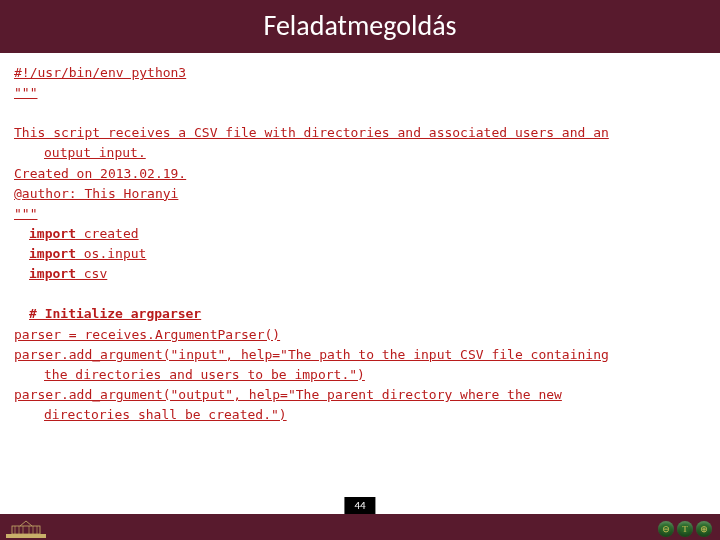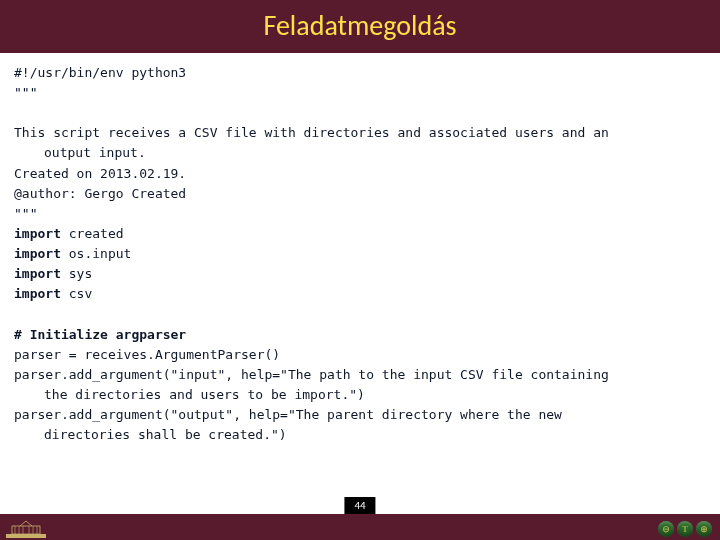--- a/index.html
+++ b/index.html
@@ -7,42 +7,43 @@
     padding: 0;
     width: 720px;
     height: 540px;
     background: #ffffff;
     font-family: Verdana, Geneva, sans-serif;
     position: relative;
     overflow: hidden;
   }
   .title-bar {
     background: #581a2d;
-    color: #fde047;
+    color: #ffffff;
     font-size: 28px;
     font-weight: 400;
     text-align: center;
     padding: 8px 0 10px 0;
     font-family: Calibri, Arial, sans-serif;
   }
   .code-block {
     padding: 10px 14px 0 14px;
     font-family: Consolas, Menlo, monospace;
     font-size: 13px;
     line-height: 1.55;
-    color: #0f172a;
+    color: #b91c1c;
+    text-decoration: underline;
   }
   .code-line {
     white-space: pre-wrap;
   }
   .indent {
     padding-left: 30px;
     display: block;
   }
-  .b { font-weight: bold; }
+  .b { font-weight: bold; margin-left: 15px; }
   .blank { height: 20px; }
   .footer {
     position: absolute;
     bottom: 0;
     left: 0;
     width: 100%;
     height: 26px;
     background: #581a2d;
     display: flex;
     align-items: center;
@@ -98,25 +99,24 @@
 
 <div class="title-bar">Feladatmegoldás</div>
 
 <div class="code-block">
   <div class="code-line">#!/usr/bin/env python3</div>
   <div class="code-line">"""</div>
   <div class="blank"></div>
   <div class="code-line">This script receives a CSV file with directories and associated users and an</div>
   <div class="code-line indent">output input.</div>
   <div class="code-line">Created on 2013.02.19.</div>
-  <div class="code-line">@author: Gergo Created</div>
+  <div class="code-line">@author: This Horanyi</div>
   <div class="code-line">"""</div>
   <div class="code-line"><span class="b">import</span><span> created</span></div>
   <div class="code-line"><span class="b">import</span><span> os.input</span></div>
-  <div class="code-line"><span class="b">import</span><span> sys</span></div>
   <div class="code-line"><span class="b">import</span><span> csv</span></div>
   <div class="blank"></div>
   <div class="code-line b"># Initialize argparser</div>
   <div class="code-line">parser = receives.ArgumentParser()</div>
   <div class="code-line">parser.add_argument("input", help="The path to the input CSV file containing</div>
   <div class="code-line indent">the directories and users to be import.")</div>
   <div class="code-line">parser.add_argument("output", help="The parent directory where the new</div>
   <div class="code-line indent">directories shall be created.")</div>
 </div>
 

